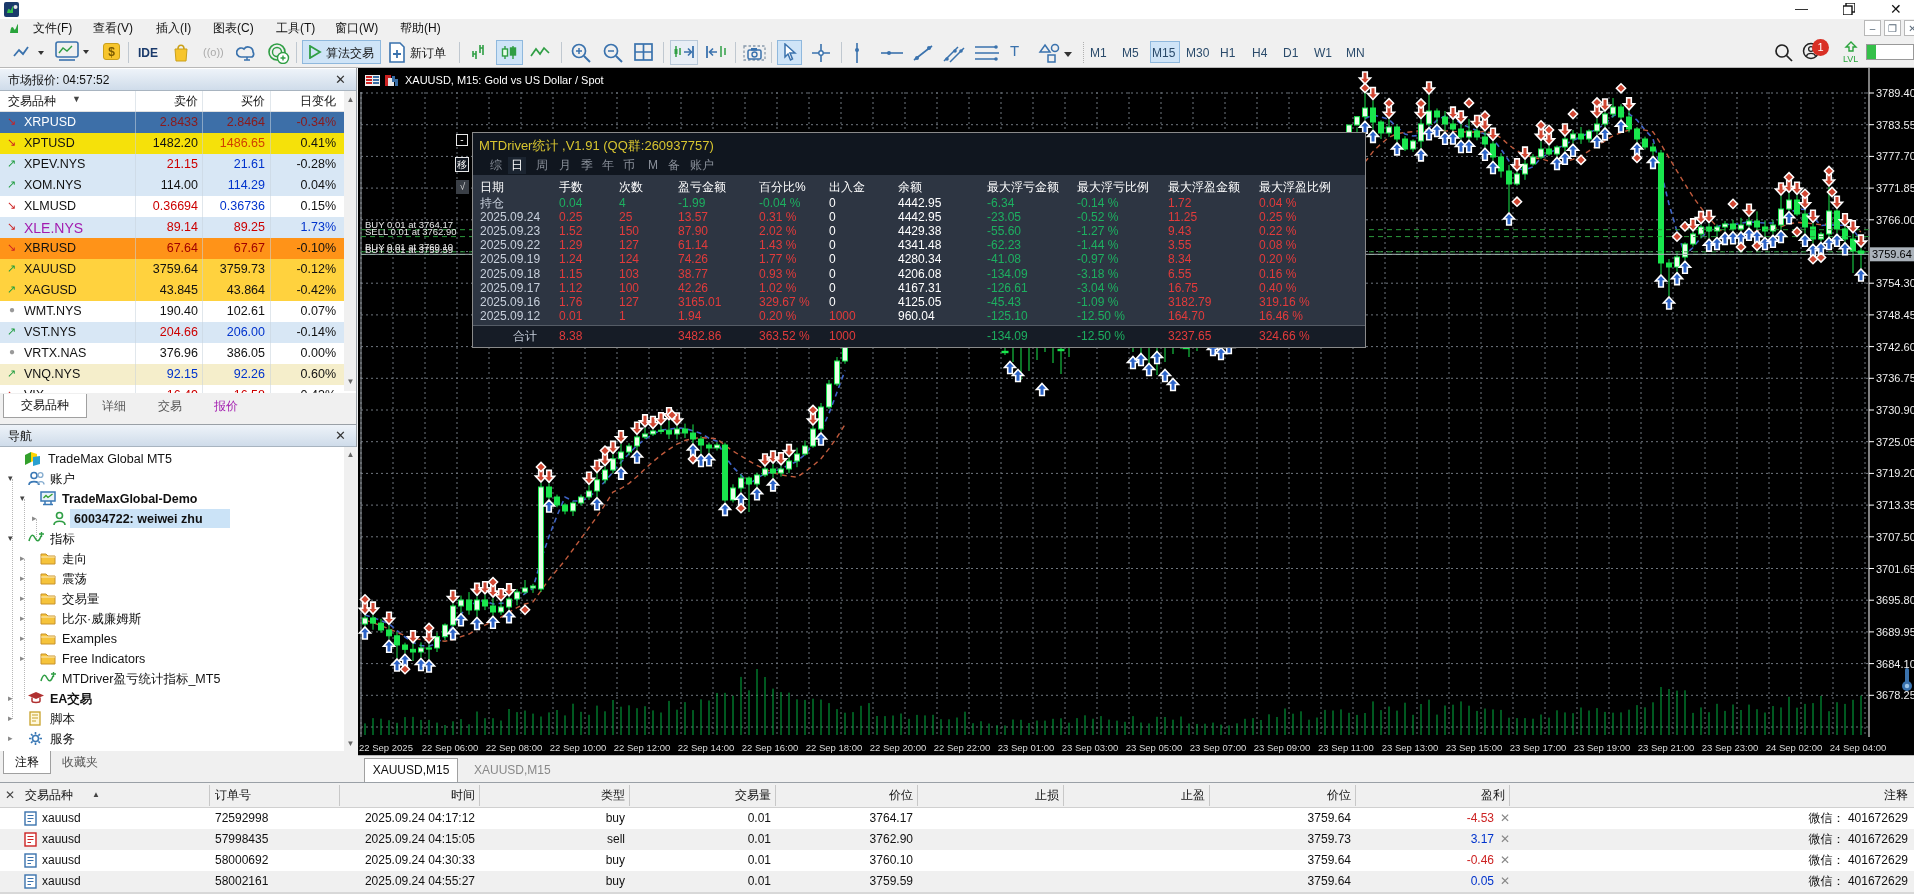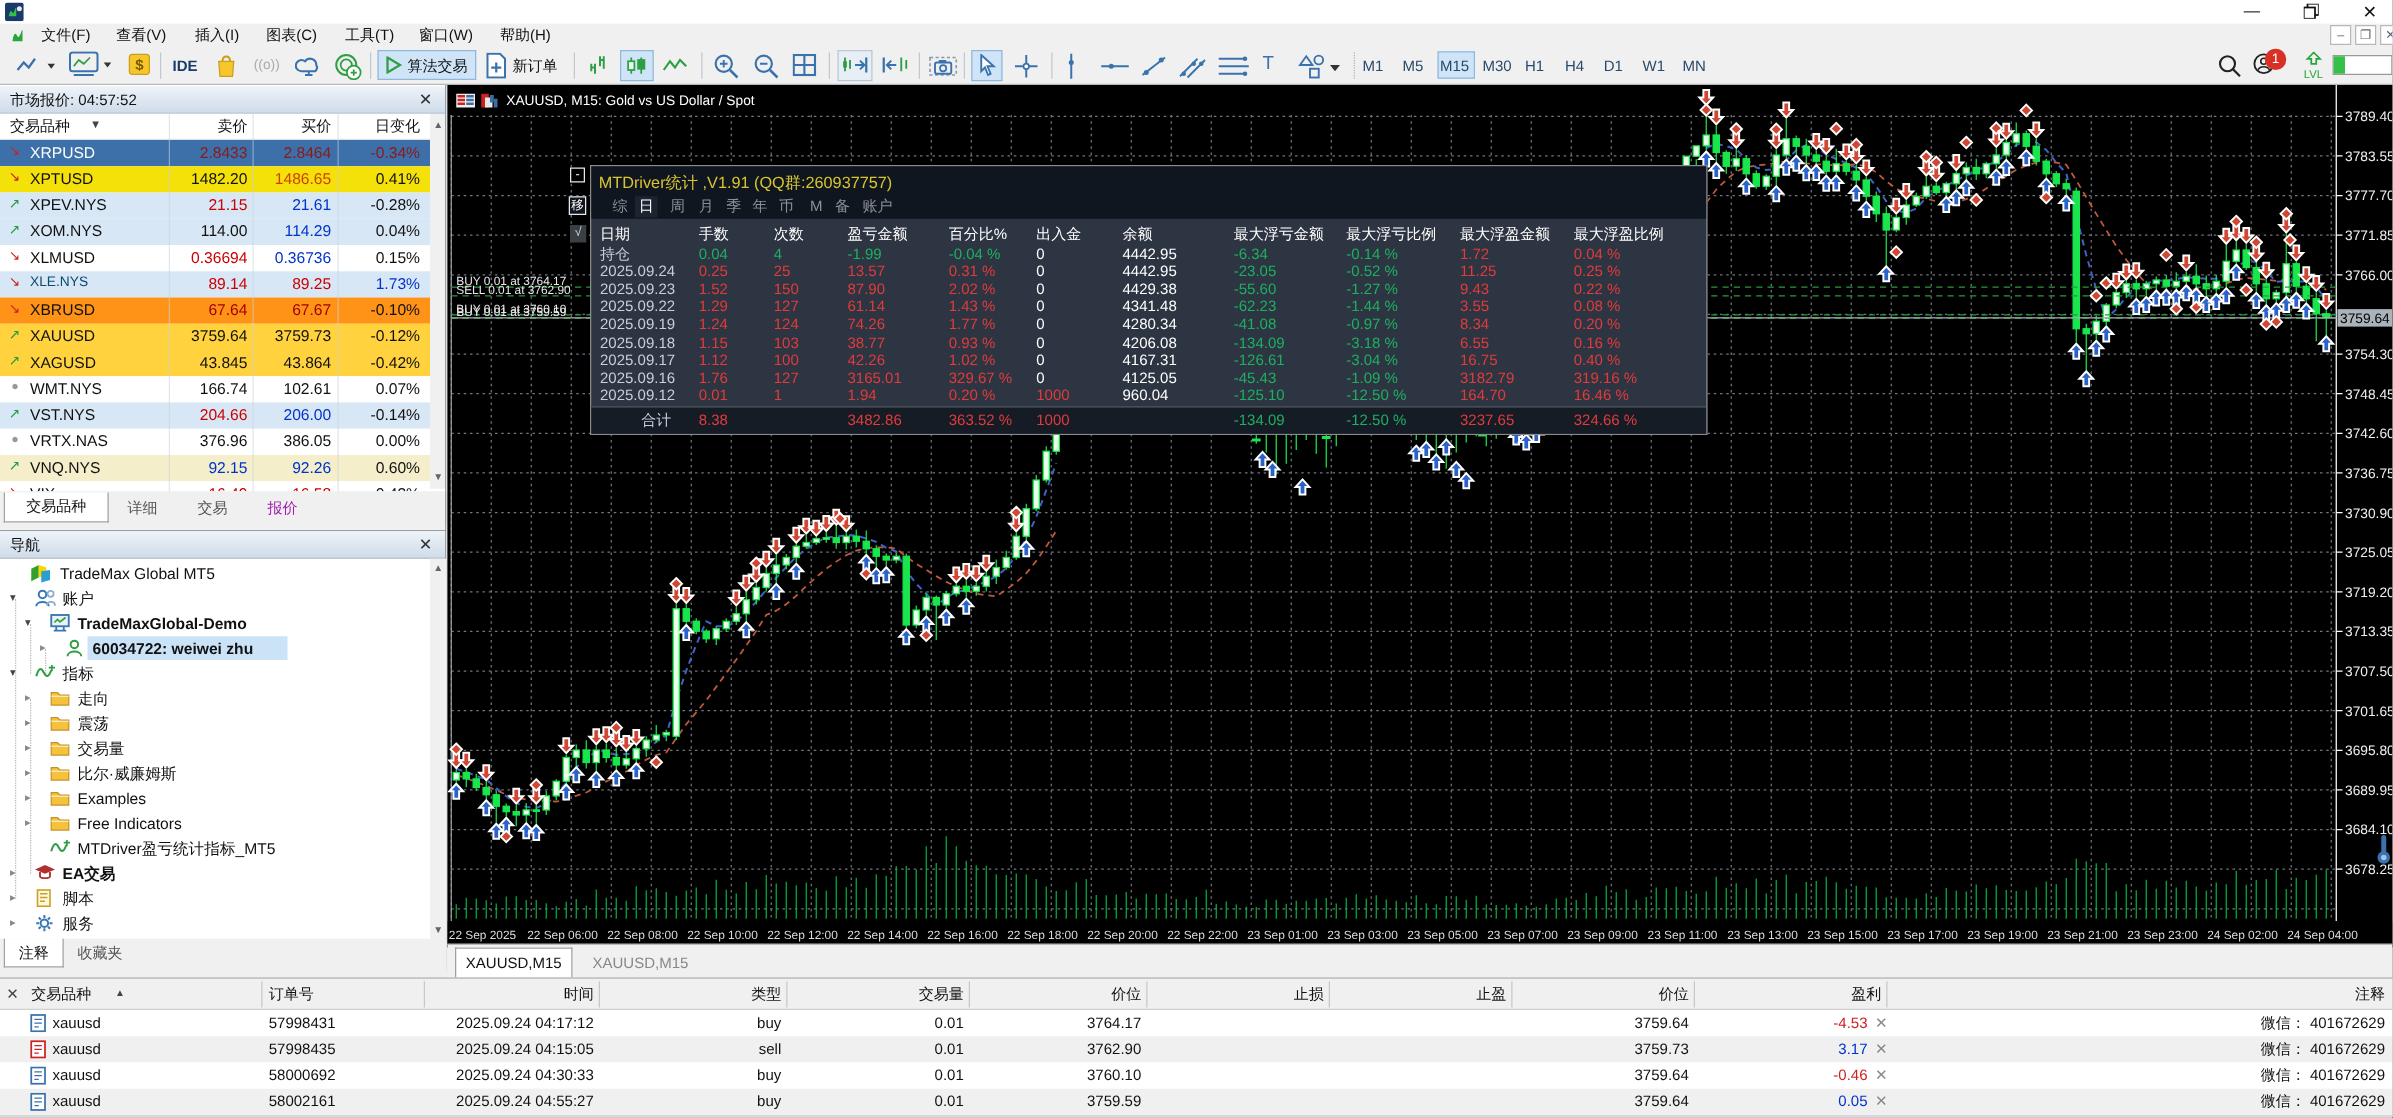--- a/index.html
+++ b/index.html
@@ -861,21 +861,21 @@
         </div>
         <div style="position:absolute;left:0;top:84px;width:344px;height:21px;background:#ffffff;overflow:hidden">
           <span style="position:absolute;left:7px;top:3px;color:#cc2222;font-size:11px">↘</span>
           <span style="position:absolute;left:24px;top:3px;font-size:12.5px;color:#111111">XLMUSD</span>
           <span style="position:absolute;right:146px;top:3px;font-size:12.5px;color:#cc0000">0.36694</span>
           <span style="position:absolute;right:79px;top:3px;font-size:12.5px;color:#0033cc">0.36736</span>
           <span style="position:absolute;right:8px;top:3px;font-size:12.5px;color:#111111">0.15%</span>
         </div>
         <div style="position:absolute;left:0;top:105px;width:344px;height:21px;background:#d8e7f5;overflow:hidden">
           <span style="position:absolute;left:7px;top:3px;color:#cc2222;font-size:11px">↘</span>
-          <span style="position:absolute;left:24px;top:3px;font-size:11px;color:#0c4a6e">XLE.NYS</span>
+          <span style="position:absolute;left:24px;top:3px;font-size:14px;color:#a21caf">XLE.NYS</span>
           <span style="position:absolute;right:146px;top:3px;font-size:12.5px;color:#cc0000">89.14</span>
           <span style="position:absolute;right:79px;top:3px;font-size:12.5px;color:#cc0000">89.25</span>
           <span style="position:absolute;right:8px;top:3px;font-size:12.5px;color:#0033cc">1.73%</span>
         </div>
         <div style="position:absolute;left:0;top:126px;width:344px;height:21px;background:#ff9318;overflow:hidden">
           <span style="position:absolute;left:7px;top:3px;color:#cc2222;font-size:11px">↘</span>
           <span style="position:absolute;left:24px;top:3px;font-size:12.5px;color:#111111">XBRUSD</span>
           <span style="position:absolute;right:146px;top:3px;font-size:12.5px;color:#a00000">67.64</span>
           <span style="position:absolute;right:79px;top:3px;font-size:12.5px;color:#a00000">67.67</span>
           <span style="position:absolute;right:8px;top:3px;font-size:12.5px;color:#111111">-0.10%</span>
@@ -890,21 +890,21 @@
         <div style="position:absolute;left:0;top:168px;width:344px;height:21px;background:#ffd23e;overflow:hidden">
           <span style="position:absolute;left:7px;top:3px;color:#1f9d3f;font-size:11px">↗</span>
           <span style="position:absolute;left:24px;top:3px;font-size:12.5px;color:#111111">XAGUSD</span>
           <span style="position:absolute;right:146px;top:3px;font-size:12.5px;color:#111111">43.845</span>
           <span style="position:absolute;right:79px;top:3px;font-size:12.5px;color:#111111">43.864</span>
           <span style="position:absolute;right:8px;top:3px;font-size:12.5px;color:#111111">-0.42%</span>
         </div>
         <div style="position:absolute;left:0;top:189px;width:344px;height:21px;background:#ffffff;overflow:hidden">
           <span style="position:absolute;left:9px;top:3px;color:#999;font-size:10px">●</span>
           <span style="position:absolute;left:24px;top:3px;font-size:12.5px;color:#111111">WMT.NYS</span>
-          <span style="position:absolute;right:146px;top:3px;font-size:12.5px;color:#111111">166.74</span>
+          <span style="position:absolute;right:146px;top:3px;font-size:12.5px;color:#111111">190.40</span>
           <span style="position:absolute;right:79px;top:3px;font-size:12.5px;color:#111111">102.61</span>
           <span style="position:absolute;right:8px;top:3px;font-size:12.5px;color:#111111">0.07%</span>
         </div>
         <div style="position:absolute;left:0;top:210px;width:344px;height:21px;background:#d8e7f5;overflow:hidden">
           <span style="position:absolute;left:7px;top:3px;color:#1f9d3f;font-size:11px">↗</span>
           <span style="position:absolute;left:24px;top:3px;font-size:12.5px;color:#111111">VST.NYS</span>
           <span style="position:absolute;right:146px;top:3px;font-size:12.5px;color:#cc0000">204.66</span>
           <span style="position:absolute;right:79px;top:3px;font-size:12.5px;color:#0033cc">206.00</span>
           <span style="position:absolute;right:8px;top:3px;font-size:12.5px;color:#111111">-0.14%</span>
         </div>
@@ -1083,21 +1083,21 @@
       <div style="position:absolute;left:1063px;top:2px;width:1px;height:21px;background:#c8c8c8"></div>
       <div style="position:absolute;left:1209px;top:2px;width:1px;height:21px;background:#c8c8c8"></div>
       <div style="position:absolute;left:1355px;top:2px;width:1px;height:21px;background:#c8c8c8"></div>
       <div style="position:absolute;left:1509px;top:2px;width:1px;height:21px;background:#c8c8c8"></div>
       <div style="position:absolute;left:0;top:25px;width:100%;height:21px;background:#fff">
         <svg style="position:absolute;left:24px;top:3px" width="13" height="15">
           <rect x="1" y="1" width="11" height="13" fill="#fff" stroke="#3a72ad" stroke-width="1.4"></rect>
           <path d="M3.5 4.5 H9.5 M3.5 7.5 H9.5 M3.5 10.5 H7" stroke="#3a72ad" stroke-width="1.1"></path>
         </svg>
         <span style="position:absolute;left:42px;top:3px;color:#111">xauusd</span>
-        <span style="position:absolute;left:215px;top:3px;color:#111">57998431</span>
+        <span style="position:absolute;left:215px;top:3px;color:#111">72592998</span>
         <span style="position:absolute;left:475px;top:3px;color:#111;transform:translateX(-100%)">2025.09.24 04:17:12</span>
         <span style="position:absolute;left:625px;top:3px;color:#111;transform:translateX(-100%)">buy</span>
         <span style="position:absolute;left:771px;top:3px;color:#111;transform:translateX(-100%)">0.01</span>
         <span style="position:absolute;left:913px;top:3px;color:#111;transform:translateX(-100%)">3764.17</span>
         <span style="position:absolute;left:1351px;top:3px;color:#111;transform:translateX(-100%)">3759.64</span>
         <span style="position:absolute;left:1494px;top:3px;color:#cc2222;transform:translateX(-100%)">-4.53</span>
         <span style="position:absolute;left:1500px;top:3px;color:#888">✕</span>
         <span style="position:absolute;left:1908px;top:3px;color:#111;transform:translateX(-100%)">微信： 401672629</span>
       </div>
       <div style="position:absolute;left:0;top:46px;width:100%;height:21px;background:#f0f0f0">

